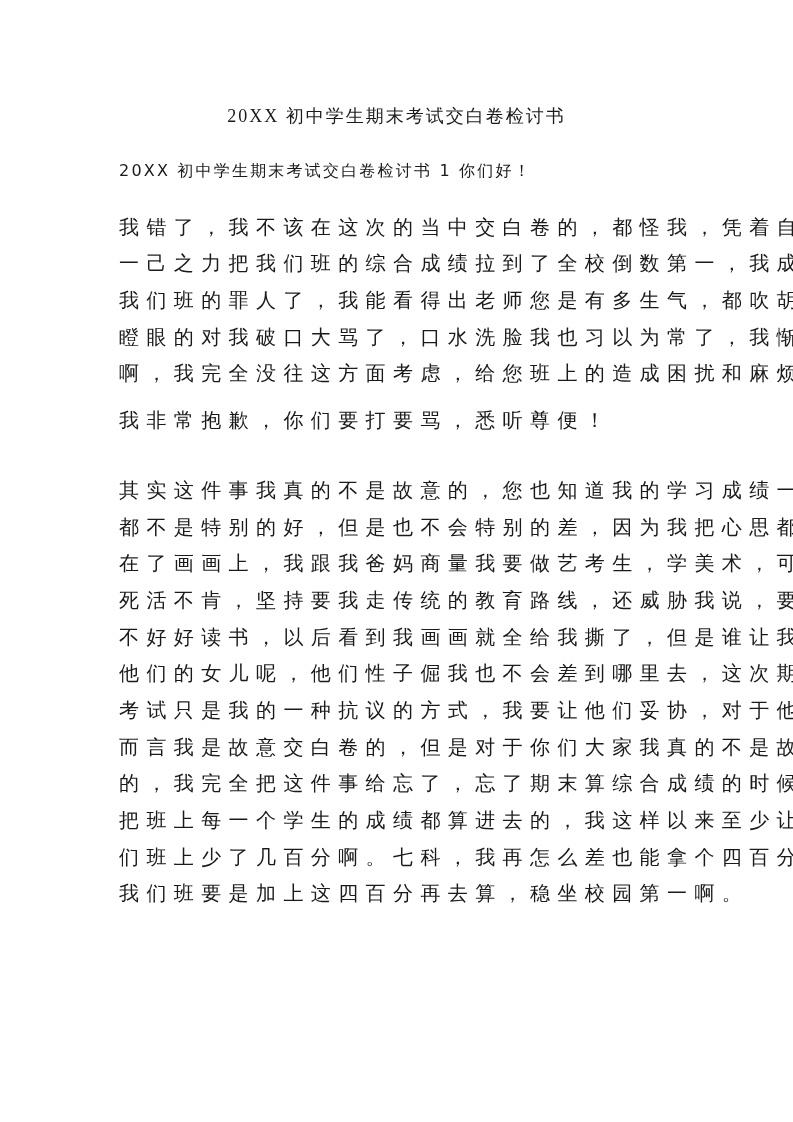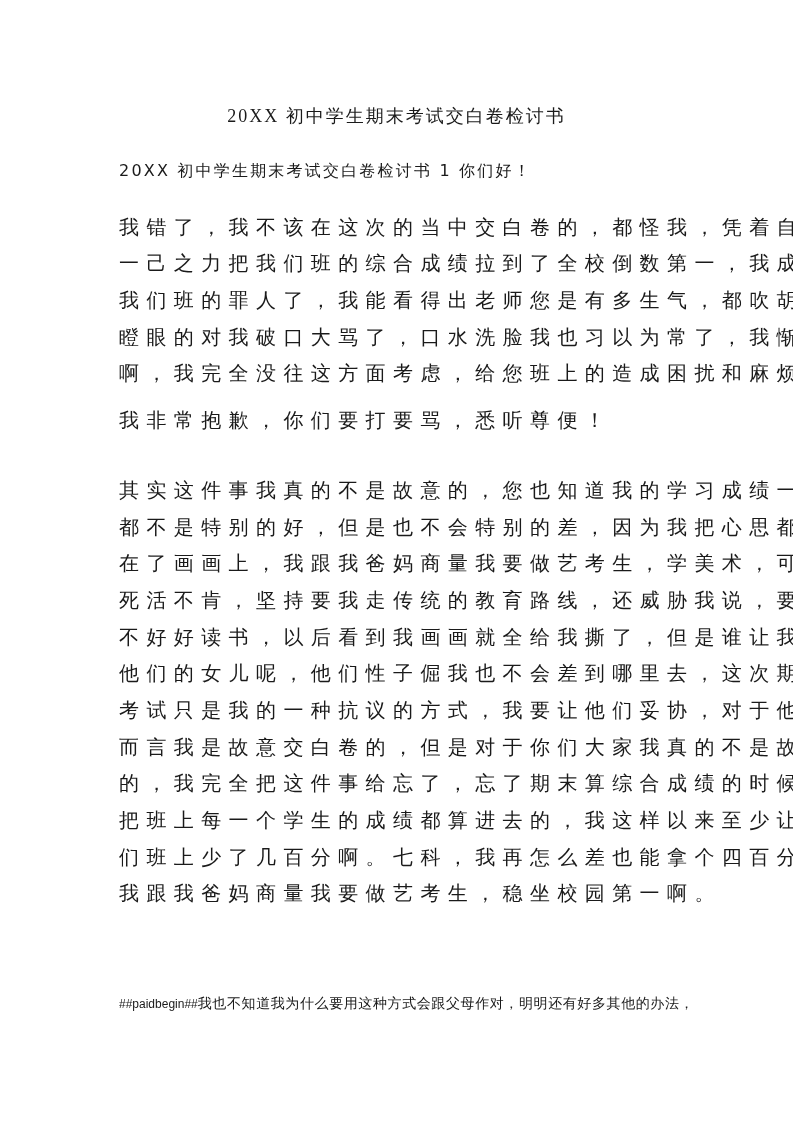--- a/index.html
+++ b/index.html
@@ -93,19 +93,16 @@
     <div class="line" style="top:513px">都不是特别的好，但是也不会特别的差，因为我把心思都放</div>
     <div class="line" style="top:549px">在了画画上，我跟我爸妈商量我要做艺考生，学美术，可是</div>
     <div class="line" style="top:586px">死活不肯，坚持要我走传统的教育路线，还威胁我说，要是</div>
     <div class="line" style="top:623px">不好好读书，以后看到我画画就全给我撕了，但是谁让我是</div>
     <div class="line" style="top:659px">他们的女儿呢，他们性子倔我也不会差到哪里去，这次期末</div>
     <div class="line" style="top:696px">考试只是我的一种抗议的方式，我要让他们妥协，对于他们</div>
     <div class="line" style="top:733px">而言我是故意交白卷的，但是对于你们大家我真的不是故意</div>
     <div class="line" style="top:769px">的，我完全把这件事给忘了，忘了期末算综合成绩的时候要</div>
     <div class="line" style="top:806px">把班上每一个学生的成绩都算进去的，我这样以来至少让我</div>
     <div class="line" style="top:843px">们班上少了几百分啊。七科，我再怎么差也能拿个四百分吧，</div>
-    <div class="line" style="top:879px">我跟我爸妈商量我要做艺考生，稳坐校园第一啊。</div>
+    <div class="line" style="top:879px">我们班要是加上这四百分再去算，稳坐校园第一啊。</div>
   </div>
 
-  <div class="last-line">
-    <span class="marker">##paidbegin##</span><span class="text">我也不知道我为什么要用这种方式会跟父母作对，明明还有好多其他的办法，</span>
-  </div>
 </div>
 
 </body></html>

